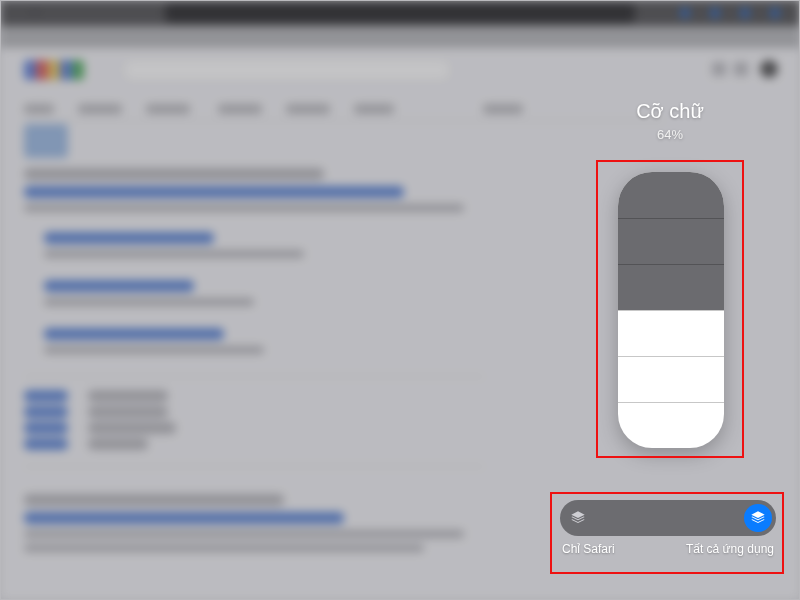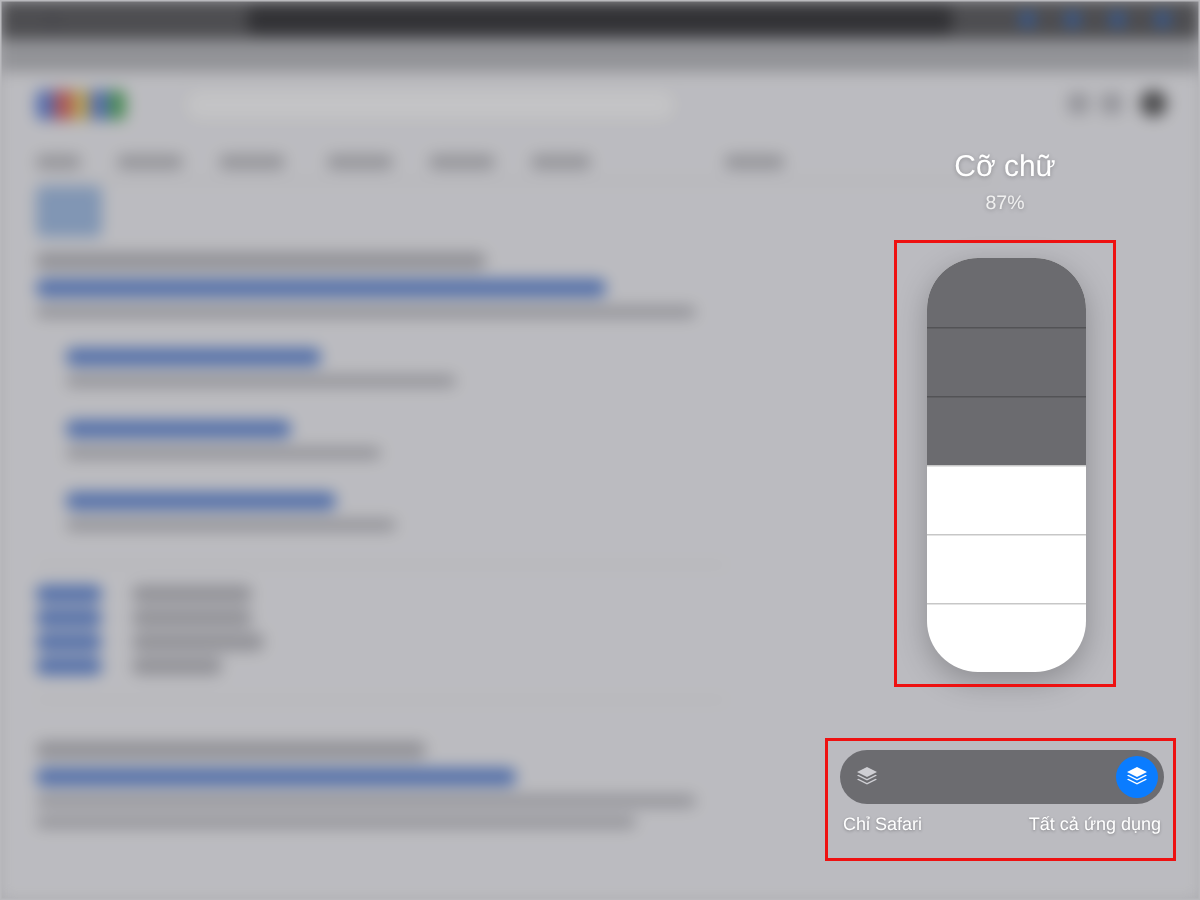--- a/index.html
+++ b/index.html
@@ -138,21 +138,21 @@
   <div class="blurline grey" style="top:494px;left:24px;width:260px"></div>
   <div class="blurline blue" style="top:512px;left:24px;width:320px"></div>
   <div class="blurline grey" style="top:530px;left:24px;width:440px;height:8px"></div>
   <div class="blurline grey" style="top:544px;left:24px;width:400px;height:8px"></div>
 </div>
 
 <div class="dim"></div>
 
 <div class="panel">
   <div class="panel-title">Cỡ chữ</div>
-  <div class="panel-sub">87%</div>
+  <div class="panel-sub">64%</div>
 </div>
 
 <div class="slider-track">
   <div class="slider-filled" style="height:138px"></div>
   <div class="slider-seg first" style="top:0"></div>
   <div class="slider-seg" style="top:46px"></div>
   <div class="slider-seg" style="top:92px"></div>
   <div class="slider-seg" style="top:138px"></div>
   <div class="slider-seg" style="top:184px"></div>
   <div class="slider-seg" style="top:230px"></div>

